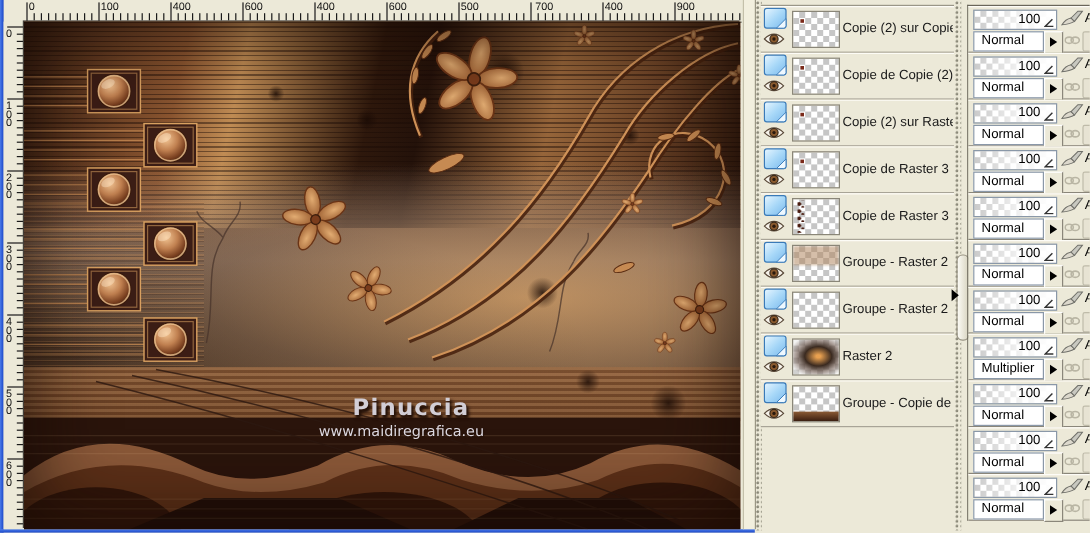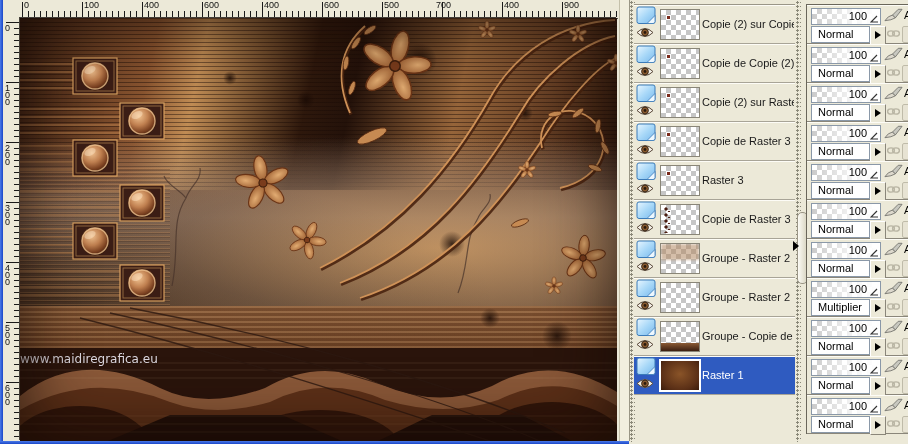--- a/index.html
+++ b/index.html
@@ -45,21 +45,21 @@
   .bg-water{position:absolute;left:0;top:288px;width:597px;height:60px;opacity:.9;
     background:
       repeating-linear-gradient(180deg,rgba(250,210,160,.16) 0 2px,rgba(60,30,15,.22) 2px 5px),
       linear-gradient(180deg,#8a5a36,#6a3e20);}
   .vignette{position:absolute;inset:0;box-shadow:inset 0 0 70px rgba(22,9,4,.85);pointer-events:none;}
   svg.art{position:absolute;left:0;top:0;}
 
   .wm-title{position:absolute;left:24px;top:311px;width:597px;text-align:center;
     font-family:"DejaVu Sans",sans-serif;font-size:19px;font-weight:bold;letter-spacing:1px;
     color:#d2ced6;text-shadow:1px 2px 2px #241108,2px 2px 3px #241108;}
-  .wm-url{position:absolute;left:0;top:334px;width:597px;text-align:left;
+  .wm-url{position:absolute;left:16px;top:334px;width:597px;text-align:center;
     font-family:"DejaVu Sans",sans-serif;font-size:12px;color:#dcd8e0;
     text-shadow:1px 1px 1px #241108;}
 
   
   #canvas-strip{position:absolute;left:619px;top:0;width:9px;height:441px;background:#f2efde;
     border-left:1px solid #c4c0aa;border-right:1px solid #9a9684;}
 
   
   .dotted-edge{position:absolute;top:1px;width:5px;height:441px;
     background-image:radial-gradient(circle at 1.5px 1.5px,#8a8878 1px,rgba(0,0,0,0) 1.4px);
@@ -225,21 +225,21 @@
       <div class="htick minor" style="left: 368px;"></div>
       <div class="htick minor" style="left: 374px;"></div>
       <div class="htick minor" style="left: 380px;"></div>
       <div class="htick minor" style="left: 386px;"></div>
       <div class="htick minor" style="left: 392px;"></div>
       <div class="htick minor" style="left: 398px;"></div>
       <div class="htick minor" style="left: 404px;"></div>
       <div class="htick minor" style="left: 410px;"></div>
       <div class="htick minor" style="left: 416px;"></div>
       <div class="htick major" style="left: 422px;"></div>
-      <span class="hlabel" style="left: 416px;">700</span>
+      <span class="hlabel" style="left: 426px;">700</span>
       <div class="htick minor" style="left: 428px;"></div>
       <div class="htick minor" style="left: 434px;"></div>
       <div class="htick minor" style="left: 440px;"></div>
       <div class="htick minor" style="left: 446px;"></div>
       <div class="htick minor" style="left: 452px;"></div>
       <div class="htick minor" style="left: 458px;"></div>
       <div class="htick minor" style="left: 464px;"></div>
       <div class="htick minor" style="left: 470px;"></div>
       <div class="htick minor" style="left: 476px;"></div>
       <div class="htick major" style="left: 482px;"></div>
@@ -508,20 +508,21 @@
               <rect x="0" y="0" width="44" height="36" fill="#3b1d15" stroke="#d8a060" stroke-width="1.2"></rect>
               <rect x="3" y="3" width="38" height="30" fill="none" stroke="rgba(216,160,96,.55)" stroke-width="1"></rect>
               <circle cx="22" cy="18" r="14" fill="url(#sphereG)" stroke="#3a1a0c" stroke-width="1"></circle>
               <circle cx="22" cy="18" r="13" fill="none" stroke="rgba(240,200,150,.75)" stroke-width="1.4"></circle>
               <ellipse cx="17" cy="12" rx="6" ry="3.5" fill="rgba(255,230,200,.45)" transform="rotate(-25 17 12)"></ellipse>
             </g>
           </g>
       </g>
     </svg>
 
+    <div class="wm-title">Pinuccia</div>
     <div class="wm-url">www.maidiregrafica.eu</div>
     <div class="vignette"></div>
   </div>
 
   <div id="canvas-strip"></div>
 
   <div class="dotted-edge" style="left:630px"></div>
   <div id="layers-panel">
       <div class="lrow">
     <svg class="page-icon" viewBox="0 0 21 19">
@@ -586,100 +587,85 @@
       <div class="lrow">
     <svg class="page-icon" viewBox="0 0 21 19">
       <rect x="1" y="1" width="18" height="16.5" rx="2" fill="url(#pgGrad)" stroke="#3a7ab8"></rect>
       <path d="M11,17.5 L19,9.5 L19,15.5 Q19,17.5 17,17.5 Z" fill="#eef8ff" stroke="#3a7ab8" stroke-width=".8"></path>
     </svg>
     <svg class="eye-icon" viewBox="0 0 18 11">
       <path d="M1,5.5 Q9,-2.5 17,5.5 Q9,13.5 1,5.5 Z" fill="#f6f2ea" stroke="#5a4a3a"></path>
       <circle cx="9" cy="5.5" r="3.4" fill="#8a5a2e" stroke="#3a2a1a"></circle>
       <circle cx="9" cy="5.5" r="1.4" fill="#2a1a0e"></circle>
     </svg>
-    <div class="thumb t-dot">
+    <div class="thumb t-dots">
           <span class="mark"></span>
         </div>
-    <span class="lname">Raster 3</span>
+    <span class="lname">Copie de Raster 3</span>
   </div>
       <div class="lrow">
     <svg class="page-icon" viewBox="0 0 21 19">
       <rect x="1" y="1" width="18" height="16.5" rx="2" fill="url(#pgGrad)" stroke="#3a7ab8"></rect>
       <path d="M11,17.5 L19,9.5 L19,15.5 Q19,17.5 17,17.5 Z" fill="#eef8ff" stroke="#3a7ab8" stroke-width=".8"></path>
     </svg>
     <svg class="eye-icon" viewBox="0 0 18 11">
       <path d="M1,5.5 Q9,-2.5 17,5.5 Q9,13.5 1,5.5 Z" fill="#f6f2ea" stroke="#5a4a3a"></path>
       <circle cx="9" cy="5.5" r="3.4" fill="#8a5a2e" stroke="#3a2a1a"></circle>
       <circle cx="9" cy="5.5" r="1.4" fill="#2a1a0e"></circle>
     </svg>
-    <div class="thumb t-dots">
+    <div class="thumb t-faint">
           <span class="mark"></span>
         </div>
-    <span class="lname">Copie de Raster 3</span>
+    <span class="lname">Groupe - Raster 2</span>
   </div>
       <div class="lrow">
     <svg class="page-icon" viewBox="0 0 21 19">
       <rect x="1" y="1" width="18" height="16.5" rx="2" fill="url(#pgGrad)" stroke="#3a7ab8"></rect>
       <path d="M11,17.5 L19,9.5 L19,15.5 Q19,17.5 17,17.5 Z" fill="#eef8ff" stroke="#3a7ab8" stroke-width=".8"></path>
     </svg>
     <svg class="eye-icon" viewBox="0 0 18 11">
       <path d="M1,5.5 Q9,-2.5 17,5.5 Q9,13.5 1,5.5 Z" fill="#f6f2ea" stroke="#5a4a3a"></path>
       <circle cx="9" cy="5.5" r="3.4" fill="#8a5a2e" stroke="#3a2a1a"></circle>
       <circle cx="9" cy="5.5" r="1.4" fill="#2a1a0e"></circle>
     </svg>
-    <div class="thumb t-faint">
+    <div class="thumb t-plain">
           <span class="mark"></span>
         </div>
     <span class="lname">Groupe - Raster 2</span>
   </div>
       <div class="lrow">
     <svg class="page-icon" viewBox="0 0 21 19">
       <rect x="1" y="1" width="18" height="16.5" rx="2" fill="url(#pgGrad)" stroke="#3a7ab8"></rect>
       <path d="M11,17.5 L19,9.5 L19,15.5 Q19,17.5 17,17.5 Z" fill="#eef8ff" stroke="#3a7ab8" stroke-width=".8"></path>
     </svg>
     <svg class="eye-icon" viewBox="0 0 18 11">
       <path d="M1,5.5 Q9,-2.5 17,5.5 Q9,13.5 1,5.5 Z" fill="#f6f2ea" stroke="#5a4a3a"></path>
       <circle cx="9" cy="5.5" r="3.4" fill="#8a5a2e" stroke="#3a2a1a"></circle>
       <circle cx="9" cy="5.5" r="1.4" fill="#2a1a0e"></circle>
     </svg>
-    <div class="thumb t-plain">
+    <div class="thumb t-smudge">
           <span class="mark"></span>
         </div>
-    <span class="lname">Groupe - Raster 2</span>
+    <span class="lname">Raster 2</span>
   </div>
       <div class="lrow">
     <svg class="page-icon" viewBox="0 0 21 19">
       <rect x="1" y="1" width="18" height="16.5" rx="2" fill="url(#pgGrad)" stroke="#3a7ab8"></rect>
       <path d="M11,17.5 L19,9.5 L19,15.5 Q19,17.5 17,17.5 Z" fill="#eef8ff" stroke="#3a7ab8" stroke-width=".8"></path>
     </svg>
     <svg class="eye-icon" viewBox="0 0 18 11">
       <path d="M1,5.5 Q9,-2.5 17,5.5 Q9,13.5 1,5.5 Z" fill="#f6f2ea" stroke="#5a4a3a"></path>
       <circle cx="9" cy="5.5" r="3.4" fill="#8a5a2e" stroke="#3a2a1a"></circle>
       <circle cx="9" cy="5.5" r="1.4" fill="#2a1a0e"></circle>
     </svg>
     <div class="thumb t-strip">
           <span class="mark"></span>
         </div>
     <span class="lname">Groupe - Copie de Raste</span>
   </div>
-      <div class="lrow selected">
-    <svg class="page-icon" viewBox="0 0 21 19">
-      <rect x="1" y="1" width="18" height="16.5" rx="2" fill="url(#pgGrad)" stroke="#3a7ab8"></rect>
-      <path d="M11,17.5 L19,9.5 L19,15.5 Q19,17.5 17,17.5 Z" fill="#eef8ff" stroke="#3a7ab8" stroke-width=".8"></path>
-    </svg>
-    <svg class="eye-icon" viewBox="0 0 18 11">
-      <path d="M1,5.5 Q9,-2.5 17,5.5 Q9,13.5 1,5.5 Z" fill="#f6f2ea" stroke="#5a4a3a"></path>
-      <circle cx="9" cy="5.5" r="3.4" fill="#8a5a2e" stroke="#3a2a1a"></circle>
-      <circle cx="9" cy="5.5" r="1.4" fill="#2a1a0e"></circle>
-    </svg>
-    <div class="thumb t-full">
-          <span class="mark"></span>
-        </div>
-    <span class="lname">Raster 1</span>
-  </div>
     </div>
 
   <div class="dotted-edge" style="left:796px"></div>
   <div id="splitter"></div>
   <div id="splitter-arrow"></div>
 
   <div id="blend-panel">
       <div class="rrow">
     <div class="opacity-box">
       <span class="opv">100</span>

